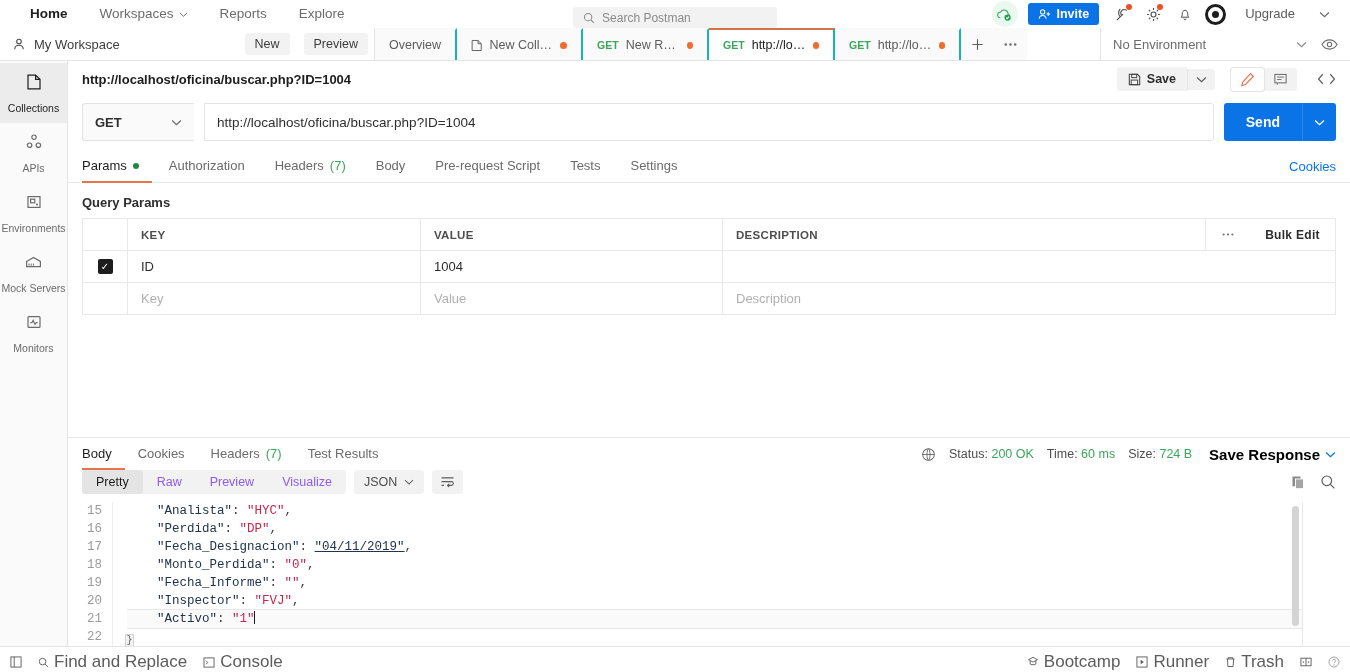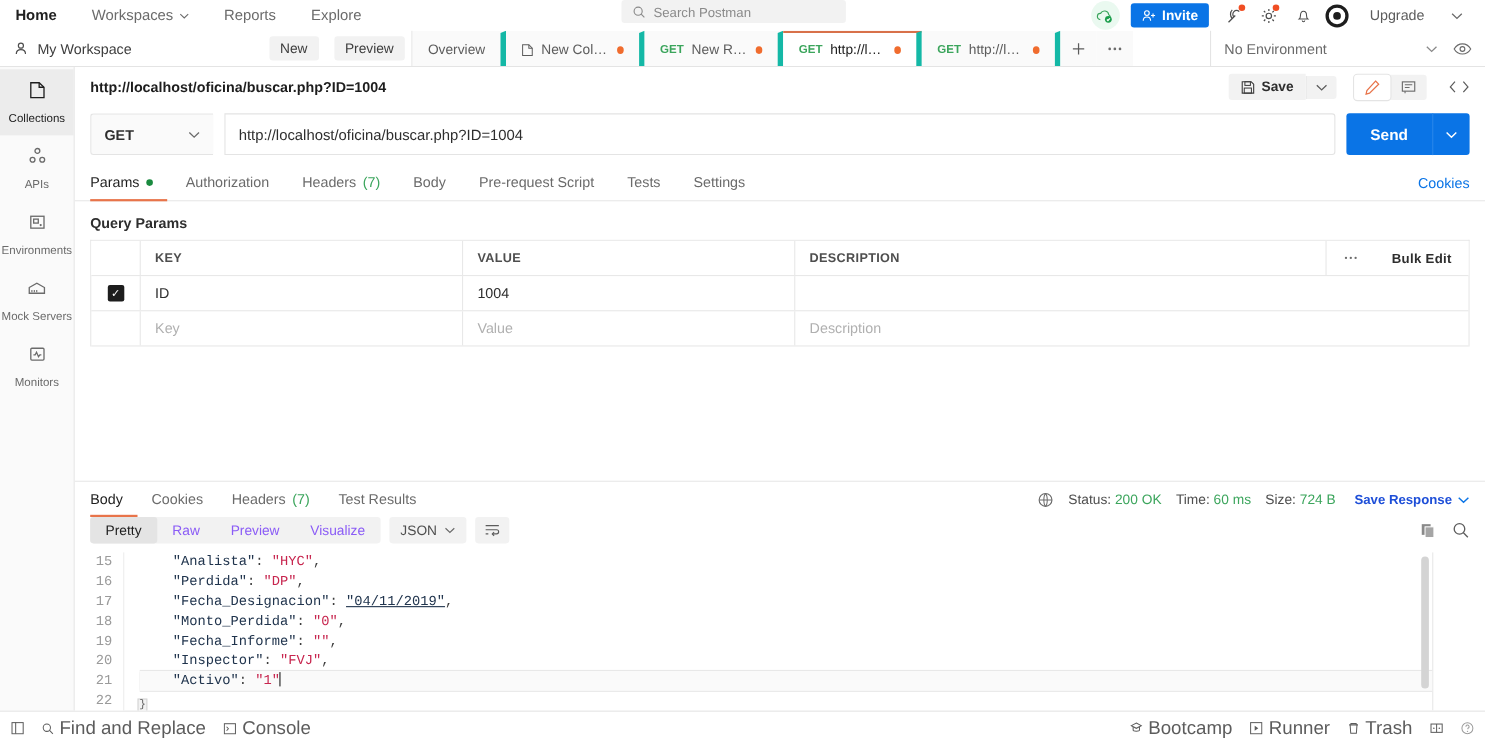--- a/index.html
+++ b/index.html
@@ -6,22 +6,22 @@
   html,body {
     width:1350px; height:672px; overflow:hidden;
     font-family:"Liberation Sans", sans-serif;
     font-size:13px; color:#2e2e2e; background:#fff;
     -webkit-font-smoothing:antialiased;
   }
   .app { width:1350px; height:672px; display:flex; flex-direction:column; }
 
   
   .topbar {
-    height:28px; display:flex; align-items:flex-start;
-    padding:0 10px 0 14px; background:#fff; flex:0 0 28px;
+    height:28px; display:flex; align-items:flex-end;
+    padding:0 10px 0 30px; background:#fff; flex:0 0 28px;
   }
   .topnav { display:flex; align-items:center; gap:0; }
   .topnav-item {
     padding:0 16px; font-size:13.5px; color:#6b6b6b; cursor:pointer;
     display:flex; align-items:center; gap:5px; line-height:28px;
   }
   .topnav-item:first-child { padding-left:0; }
   .topnav-item.active { color:#212121; font-weight:600; }
   .search-wrap { flex:1; display:flex; justify-content:center; }
   .search-box {
@@ -62,21 +62,21 @@
     border-right:1px solid #e4e4e4;
   }
   .ws-name { font-size:13px; color:#3d3d3d; flex:1; }
   .sm-btn {
     background:#f2f2f2; border-radius:3px; font-size:12.5px; color:#3d3d3d;
     padding:4px 10px; margin-right:6px; cursor:pointer;
   }
   .tabstrip { flex:1; display:flex; align-items:stretch; overflow:hidden; }
   .rtab {
     display:flex; align-items:center; gap:7px; padding:0 14px; font-size:12.5px;
-    color:#5c5c5c; border-right:5px solid #14b8a6; cursor:pointer;
+    color:#5c5c5c; border-right:2px solid #14b8a6; cursor:pointer;
     border-top:2px solid transparent; max-width:126px; white-space:nowrap;
     background:#fafafa;
   }
   .rtab.plain { background:#fafafa; }
   .rtab.active { background:#fff; border-top-color:#d8714a; color:#212121; }
   .rtab .method { color:#3ba55c; font-size:10.5px; font-weight:600; }
   .rtab .dot { width:7px;height:7px;border-radius:50%;background:#f06c2e; }
   .rtab .lbl { overflow:hidden; text-overflow:ellipsis; }
   .tab-add, .tab-more {
     display:flex;align-items:center;justify-content:center;width:33px;
@@ -194,21 +194,21 @@
 
   .spacer { flex:1; }
 
   
   .resp { border-top:1px solid #e8e8e8; display:flex; flex-direction:column;
     min-height:0; }
   .resptabs { display:flex; align-items:center; padding:0 14px; height:32px; }
   .meta { margin-left:auto; display:flex; align-items:center; gap:13px;
     font-size:12.5px; color:#4e4e4e; }
   .meta b { font-weight:400; color:#3ba55c; }
-  .saveresp { color:#1d4ed8; font-weight:600; font-size:12px; cursor:pointer;
+  .saveresp { color:#000000; font-weight:600; font-size:15px; cursor:pointer;
     display:flex; align-items:center; gap:5px; margin-left:4px;}
   .fmtrow { display:flex; align-items:center; padding:0 14px 8px 14px; gap:8px;}
   .seg { display:flex; background:#f2f2f2; border-radius:3px; }
   .seg div { padding:5px 14px; font-size:12.5px; color:#8b5cf6; cursor:pointer;
     border-radius:3px; }
   .seg div.active { background:#e4e4e4; color:#1d1d1d; }
   .jsonsel { background:#f2f2f2; border-radius:3px; padding:5px 10px; font-size:12.5px;
     color:#4e4e4e; display:flex; align-items:center; gap:7px; cursor:pointer;}
   .wrapbtn { background:#f2f2f2; border-radius:3px; padding:5px 8px; cursor:pointer;
     display:flex;align-items:center;}

